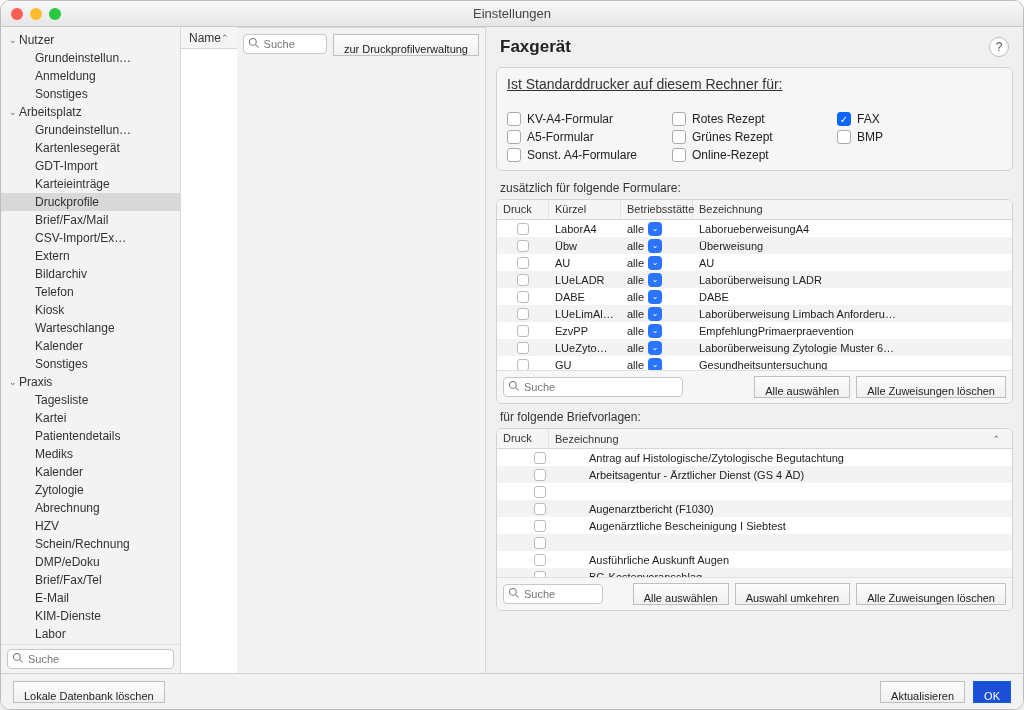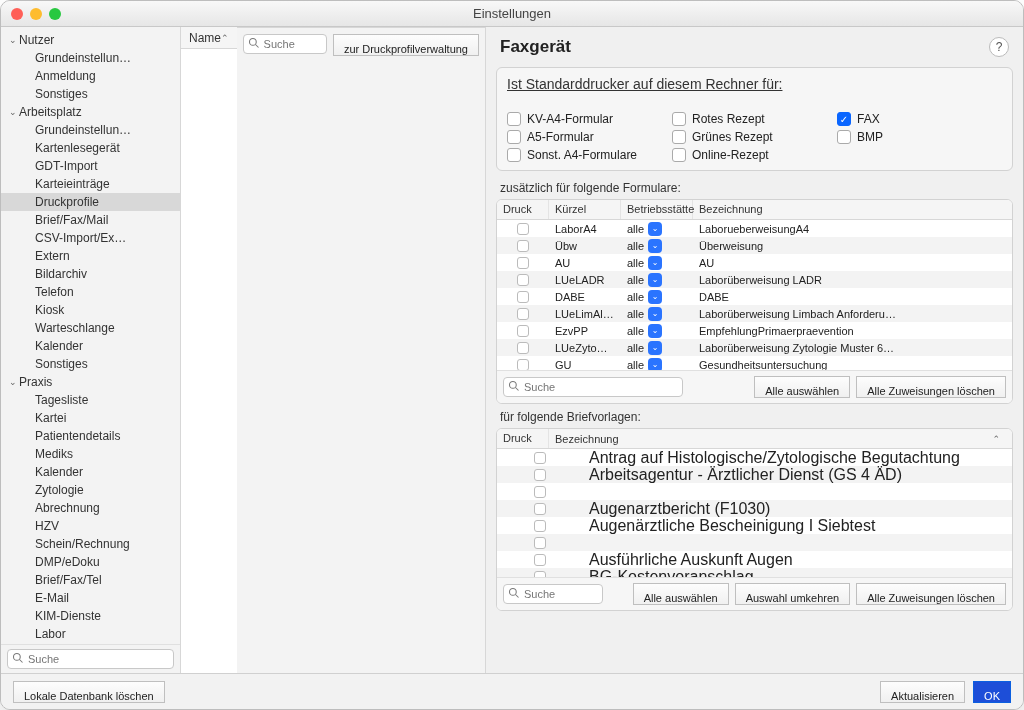--- a/index.html
+++ b/index.html
@@ -65,21 +65,21 @@
   .bspop{width:14px;height:14px;border-radius:4px;background:#2a74ff;display:flex;align-items:center;justify-content:center;color:#fff;font-size:8px;margin-left:4px;}
   .col-bs-inner{display:flex;align-items:center;}
   .tfoot { display:flex; align-items:center; gap:6px; padding:5px 6px; border-top:1px solid #e0e0e0; background:#f6f6f6;}
   .tfoot .search{width:180px;}
   .spacer{flex:1;}
   
   .tbody2{height:128px;overflow:auto;}
   .thdr2 .col-druck{width:52px;} .thdr2 .col-bez{flex:1;}
   .trow2{display:flex;height:17px;align-items:center;}
   .trow2:nth-child(even){background:#f3f3f3;}
-  .trow2 > div{padding:0 6px;font-size:16px;white-space:nowrap;overflow:hidden;text-overflow:ellipsis;margin-left:17px;}
+  .trow2 > div{padding:0 6px;font-size:11px;white-space:nowrap;overflow:hidden;text-overflow:ellipsis;margin-left:17px;}
   .trow2 .col-druck{display:flex;justify-content:center;}
   
   .footer { height:36px; border-top:1px solid #d0d0d0; background:#f2f2f2; display:flex; align-items:center; padding:0 12px; gap:8px;}
   .footer .spacer{flex:1;}
   .primary { background:#1d4ed8; border-color:#0b5fe0; color:#fff; font-weight:400;}
 </style>
 </head>
 <body>
 
 <div class="window">

